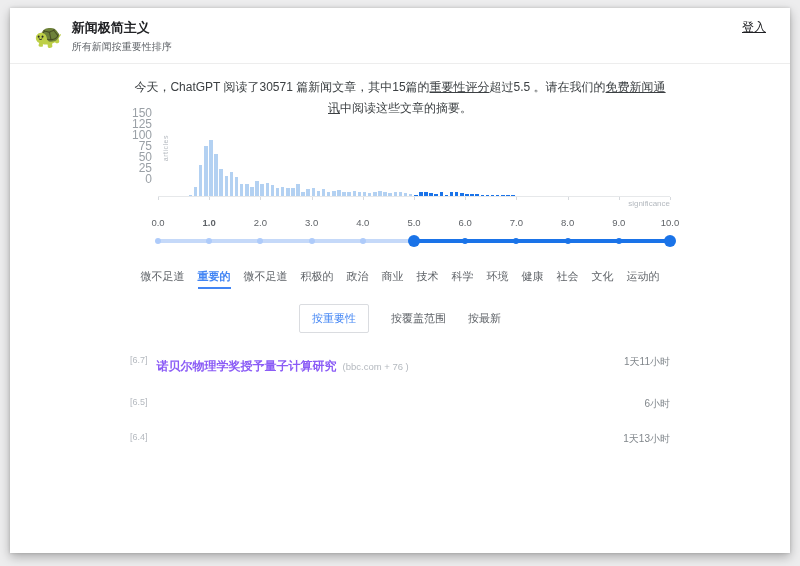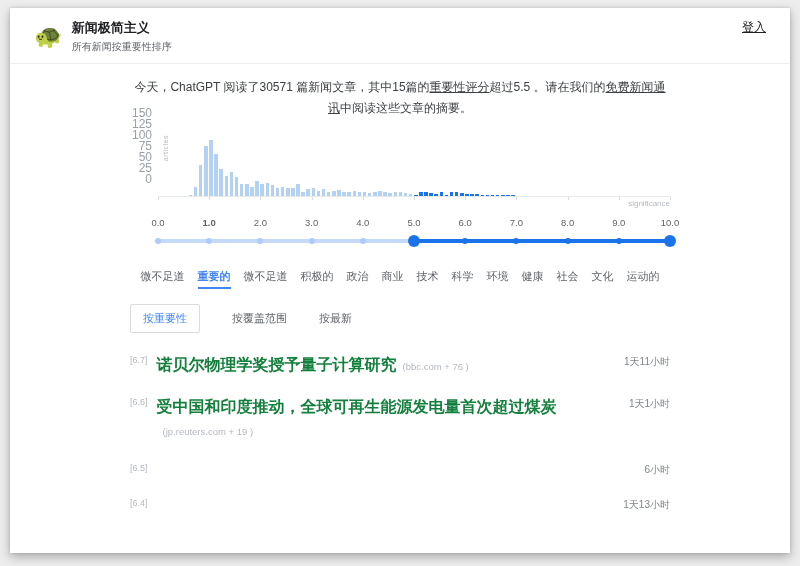--- a/index.html
+++ b/index.html
@@ -42,38 +42,38 @@
   .track { position:absolute; top:24px; height:4px; border-radius:2px; }
   .dot { position:absolute; top:23px; width:6px; height:6px; border-radius:50%; transform:translateX(-50%); }
   .handle { position:absolute; top:20px; width:12px; height:12px; border-radius:50%; transform:translateX(-50%); }
 
   
   .tabs { display:flex; justify-content:center; gap:13px; margin-top:12px; }
   .tab { font-size:11px; color:#5f6368; cursor:pointer; padding-bottom:3px; white-space:nowrap; }
   .tab.active { color:#4285f4; font-weight:bold; border-bottom:2px solid #4285f4; }
 
   
-  .sorts { display:flex; align-items:center; gap:32px; margin-top:15px; }
+  .sorts { display:flex; justify-content:center; align-items:center; gap:22px; margin-top:15px; }
   .sort { font-size:11px; color:#5f6368; cursor:pointer; background:none; border:none;
     font-family:inherit; }
   .sort.active { color:#4285f4; border:1px solid #dadce0; border-radius:2px; padding:6px 12px; }
 
   
   .popular-head { display:flex; justify-content:center; align-items:center; gap:7px; margin-top:17px; }
   .pop-title { font-size:13px; font-weight:bold; color:#202124; }
   .info-icon { width:12px; height:12px; border:1px solid #b9bdc2; border-radius:50%;
     font-size:8px; line-height:11px; text-align:center; color:#9aa0a6; font-style:italic; }
   .pop-count { font-size:11px; color:#9aa0a6; }
 
   
   .articles { margin-top:10px; }
   .article-row { display:flex; align-items:flex-start; padding:10px 0 9px; cursor:pointer; }
   .score { font-size:9px; color:#b4b9bf; margin-right:9px; margin-top:2px; flex-shrink:0; }
   .art-main { line-height:1.45; }
-  .art-title { font-size:16px; color:#15803d; font-weight:bold; }
+  .art-title { font-size:12px; color:#8b5cf6; font-weight:bold; }
   .art-source { font-size:9.5px; color:#b4b9bf; margin-left:6px; }
   .two-line .art-source { display:block; margin-left:0; margin-top:5px; }
   .art-age { margin-left:auto; padding-left:14px; font-size:10px; color:#80868b;
     flex-shrink:0; white-space:nowrap; margin-top:2px; }
 </style>
 </head>
 <body>
 
 <div class="page-card">
 
@@ -234,25 +234,20 @@
 
 
     <div class="articles">
 
       <div class="article-row">
         <span class="score">[6.7]</span>
         <div class="art-main"><span class="art-title">诺贝尔物理学奖授予量子计算研究</span><span class="art-source">(bbc.com + 76 )</span></div>
         <span class="art-age">1天11小时</span>
       </div>
 
-      <div class="article-row">
-        <span class="score">[6.6]</span>
-        <div class="art-main"><span class="art-title">受中国和印度推动，全球可再生能源发电量首次超过煤炭</span><span class="art-source">(jp.reuters.com + 19 )</span></div>
-        <span class="art-age">1天1小时</span>
-      </div>
 
       <div class="article-row">
         <span class="score">[6.5]</span>
         <span class="art-age">6小时</span>
       </div>
 
       <div class="article-row two-line">
         <span class="score">[6.4]</span>
         <span class="art-age">1天13小时</span>
       </div>

